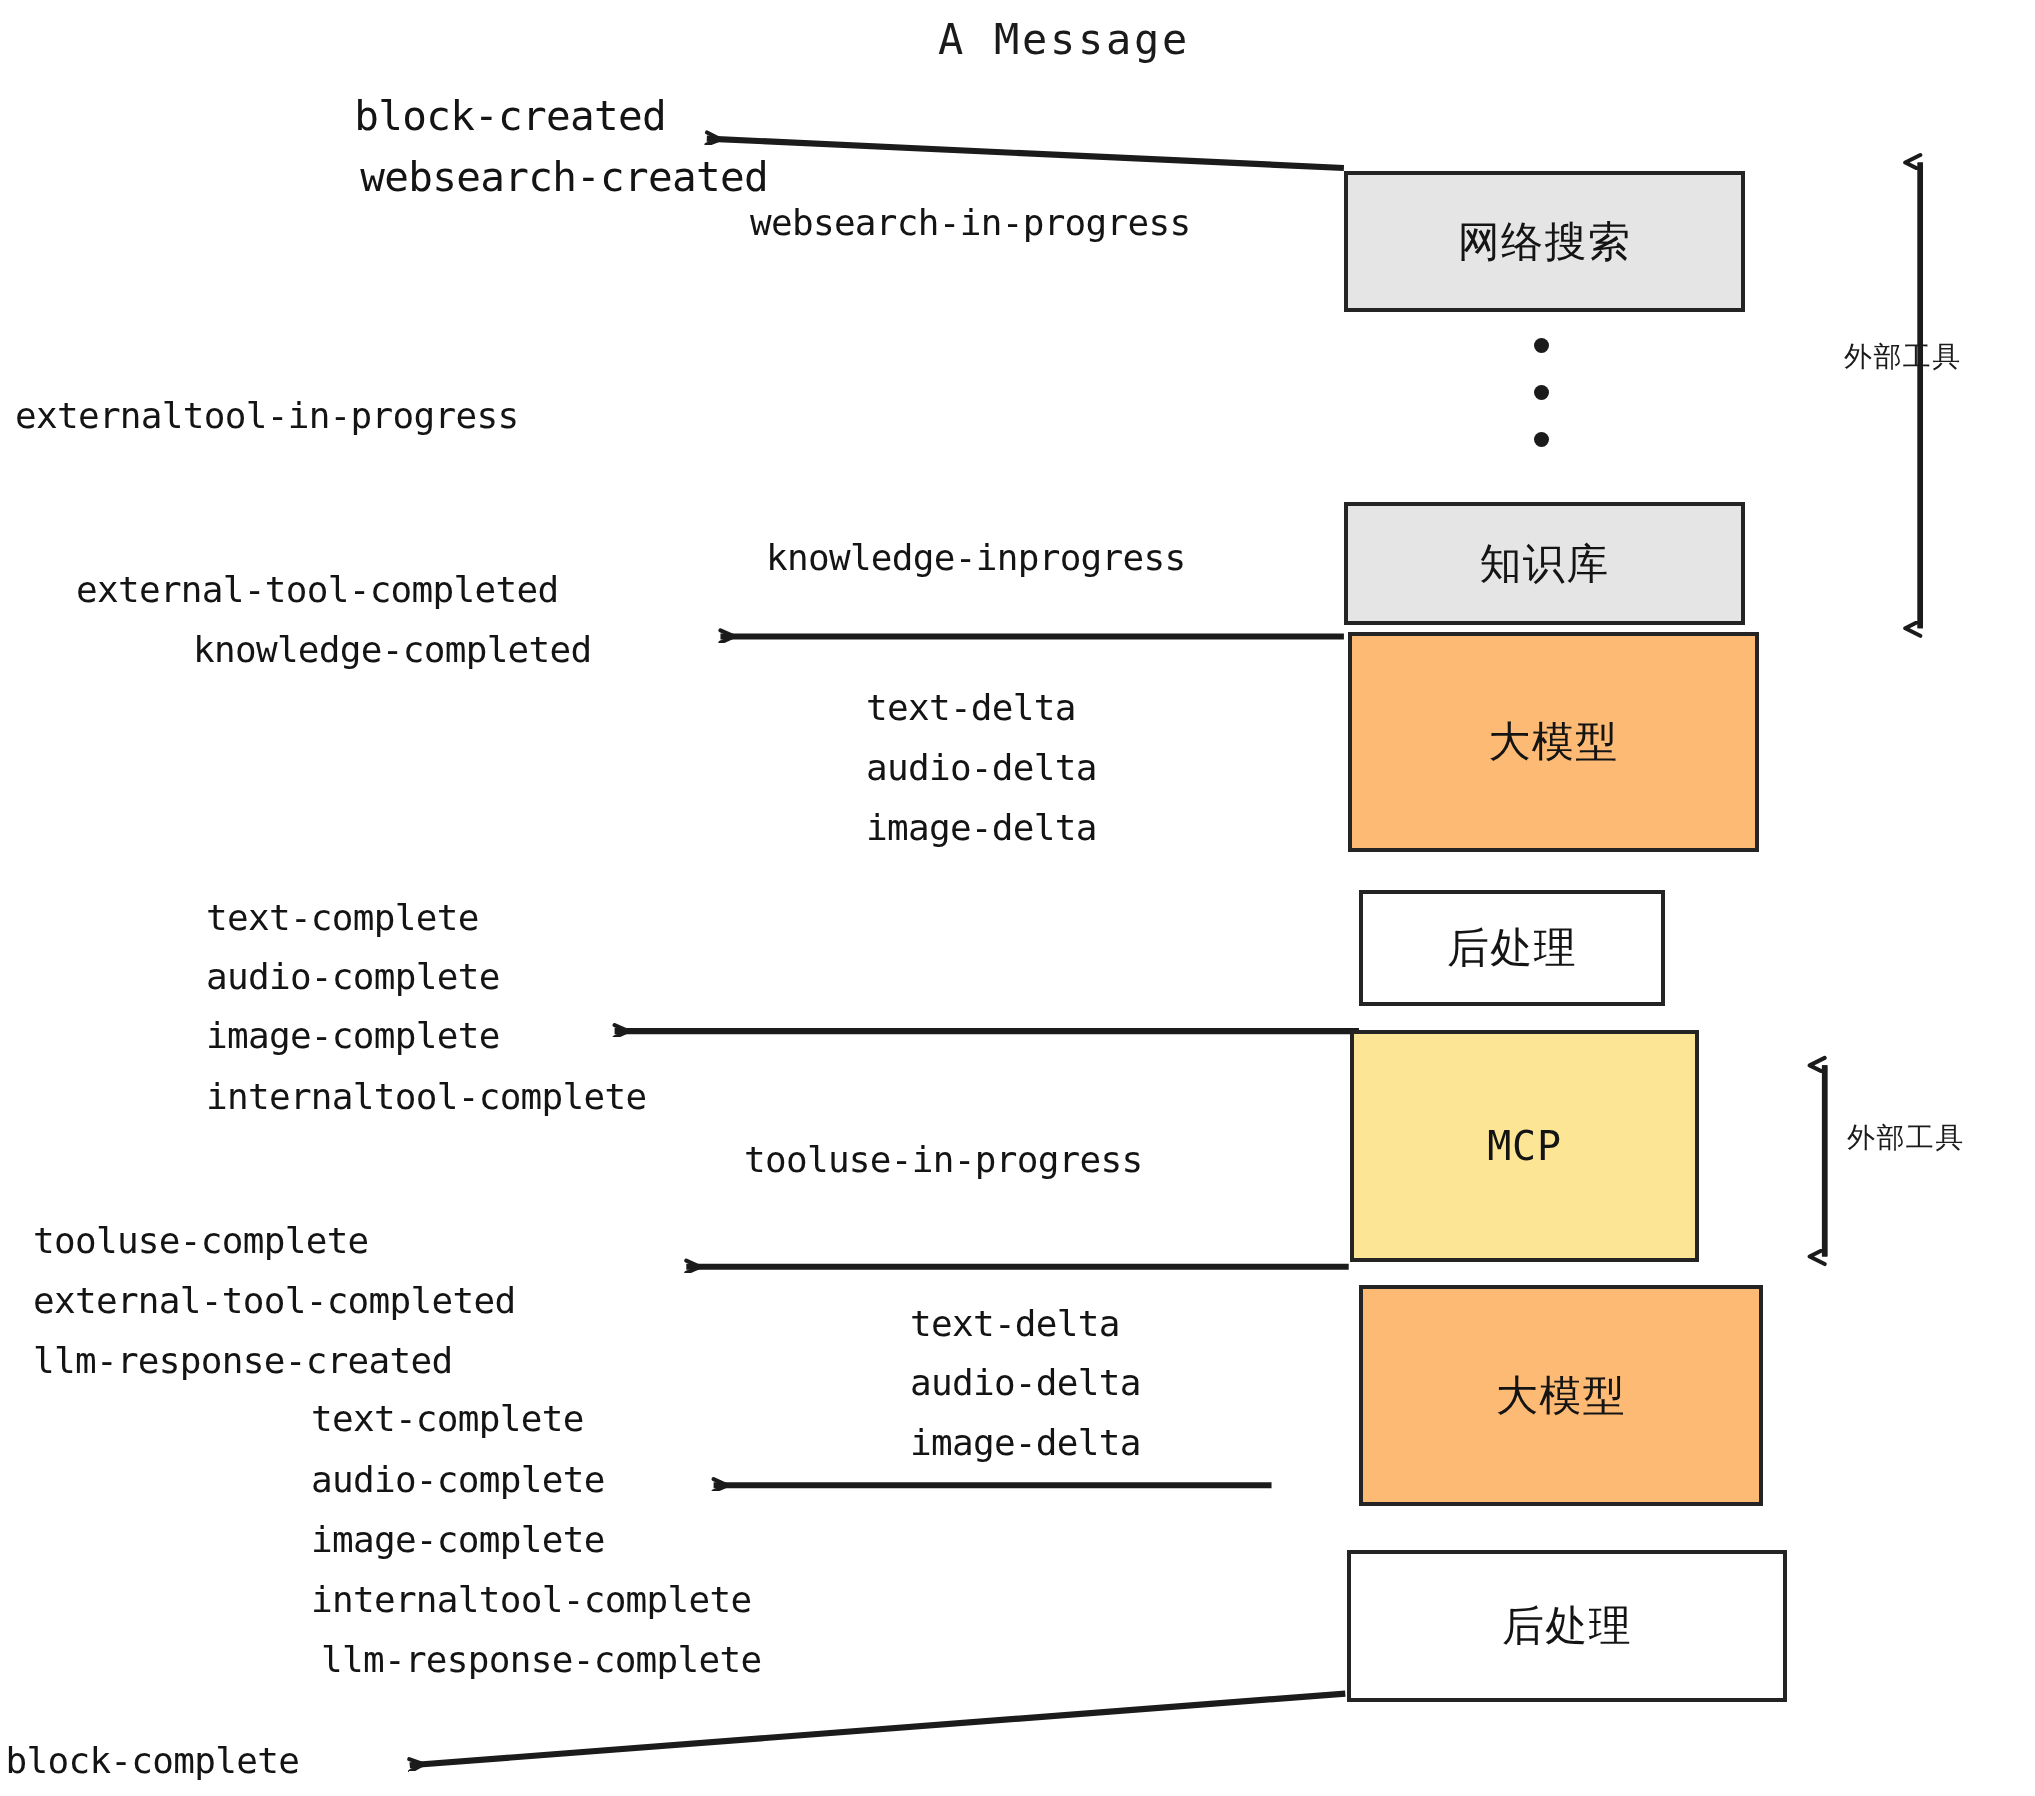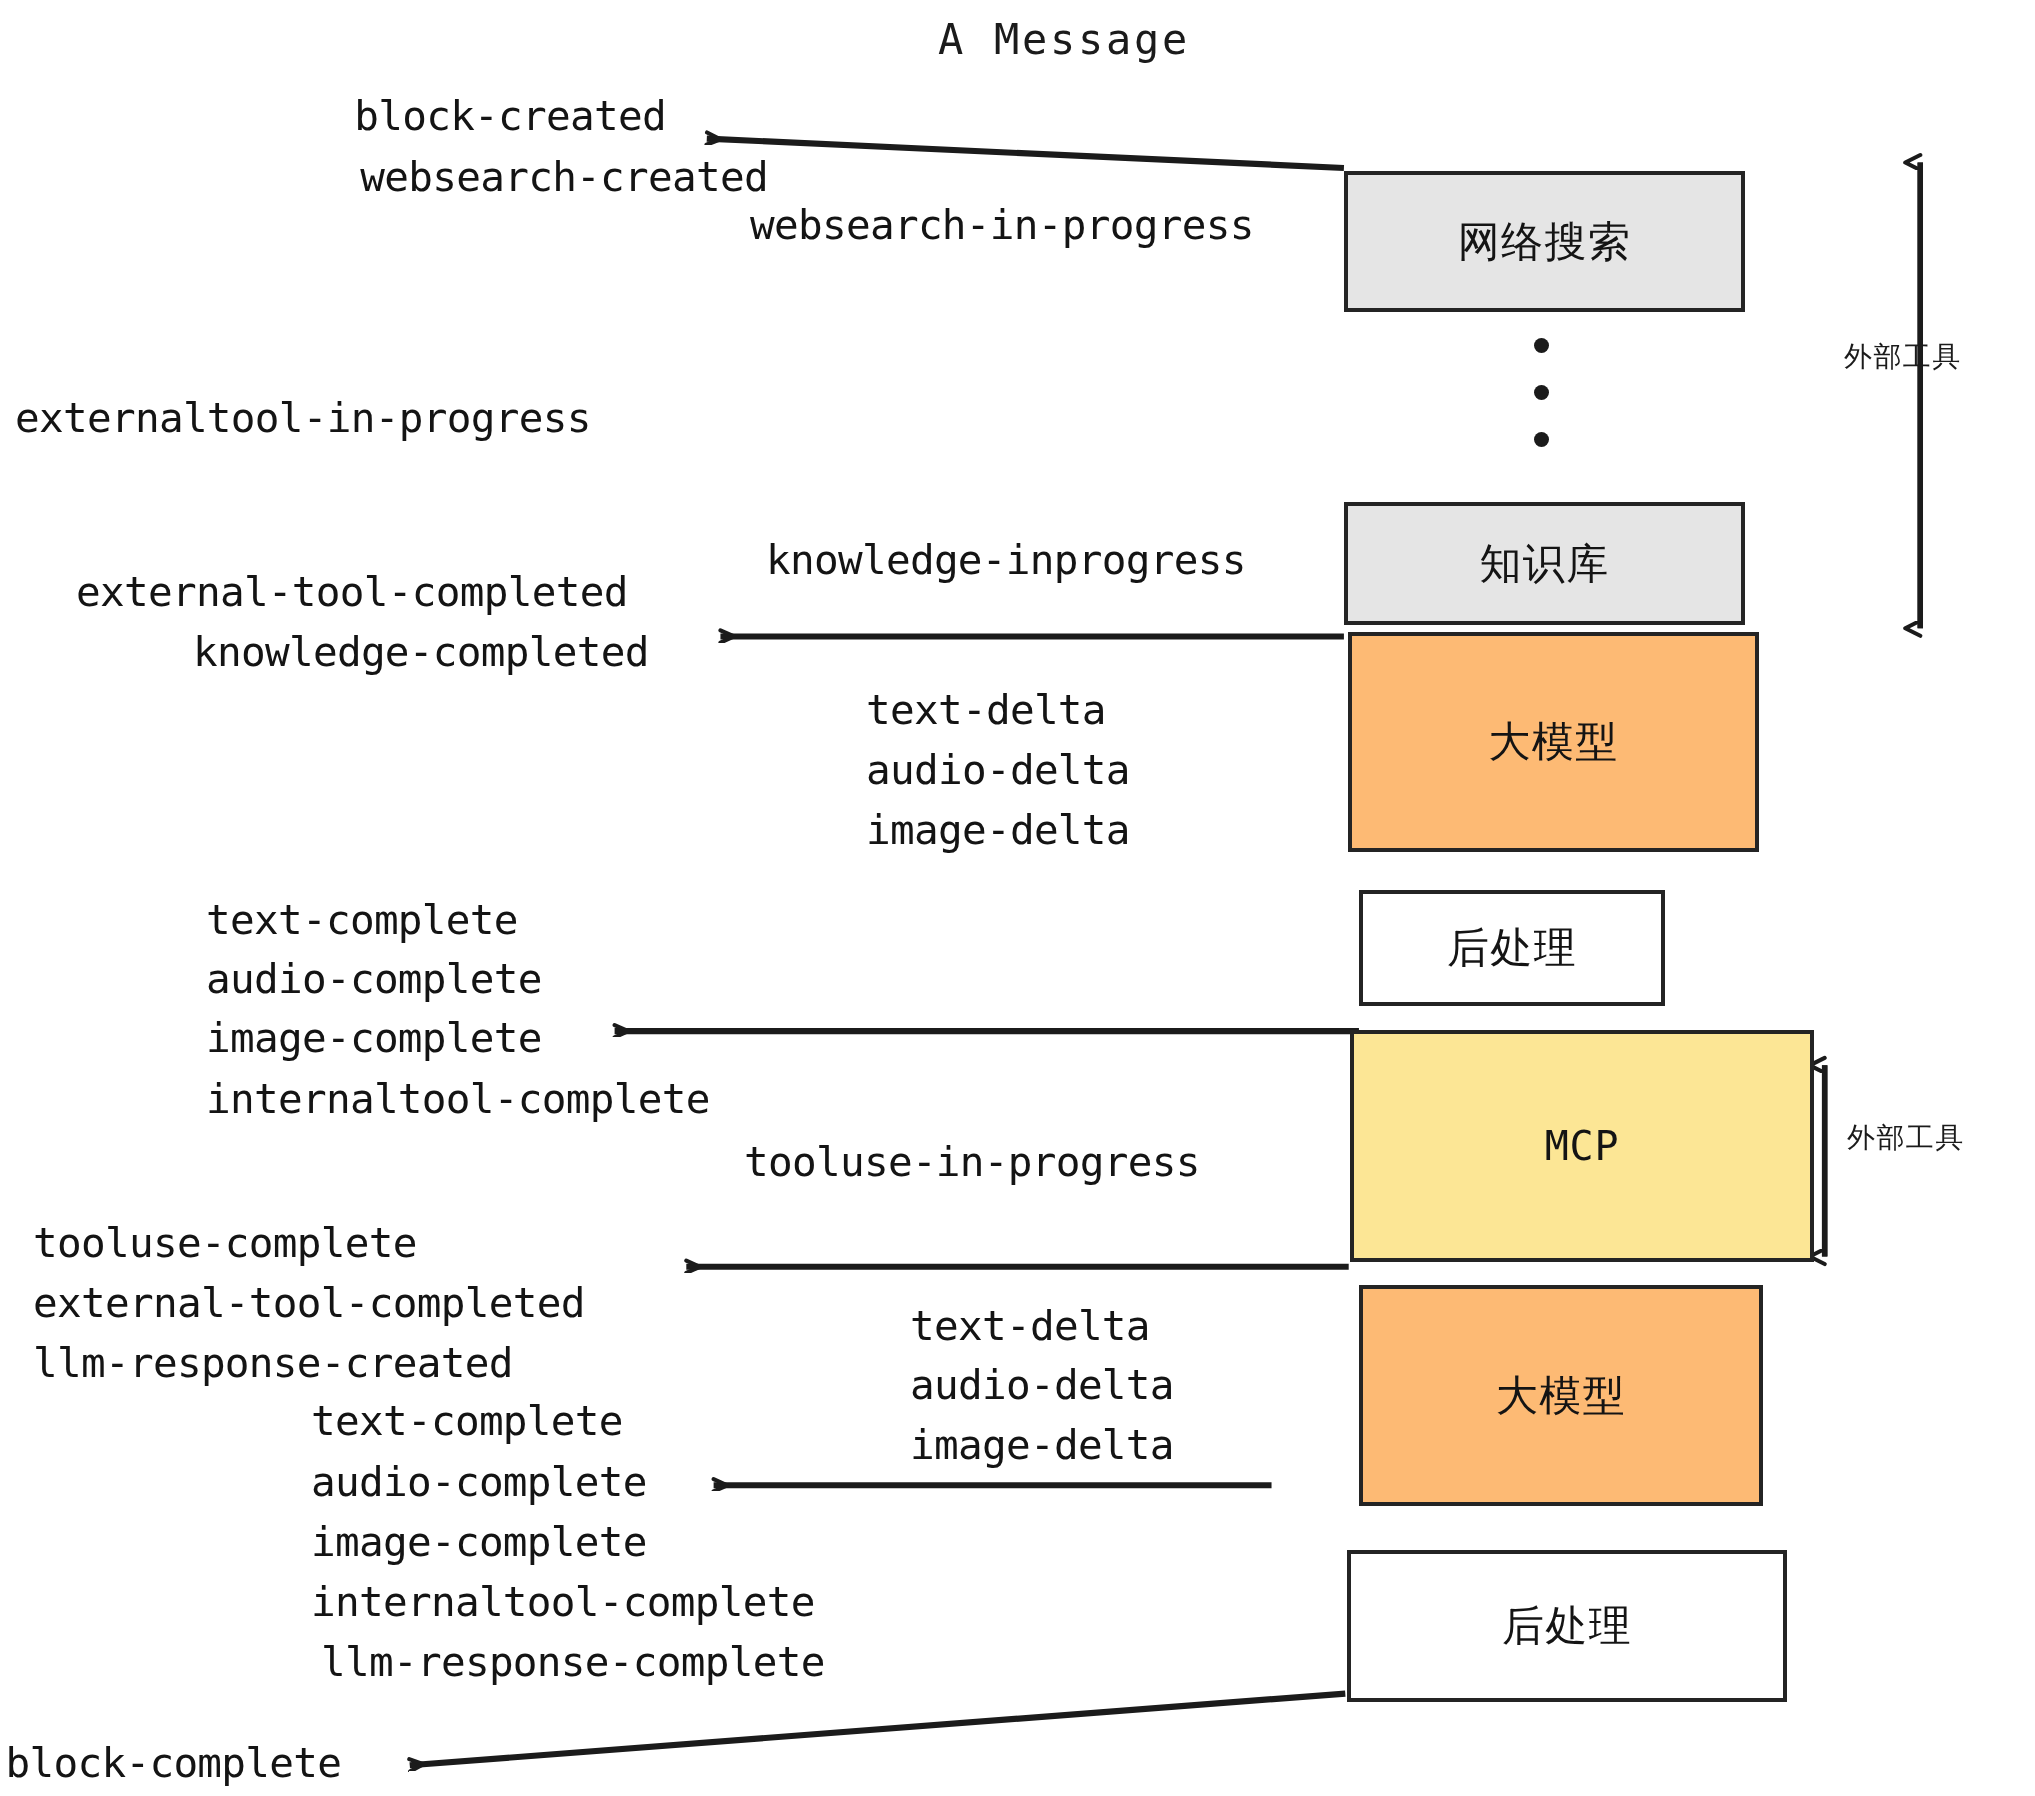--- a/index.html
+++ b/index.html
@@ -14,21 +14,21 @@
     position:absolute;
     font-family:"DejaVu Sans Mono", monospace;
     font-size:42px;
     letter-spacing:2.7px;
     color:#1b1b1b;
     white-space:pre;
   }
   .ev{
     position:absolute;
     font-family:"DejaVu Sans Mono", monospace;
-    font-size:41px;
+    font-size:36px;
     line-height:1.0;
     color:#141414;
     white-space:pre;
     letter-spacing:-0.7px;
   }
   
   .evr{
     position:absolute;
     font-family:"DejaVu Sans Mono", monospace;
     font-size:41px;
@@ -127,21 +127,21 @@
   </div>
 
   <div class="box green" style="left:1348px;top:632px;width:411px;height:220px;">
     <span>大模型</span>
   </div>
 
   <div class="box white" style="left:1359px;top:890px;width:306px;height:116px;">
     <span>后处理</span>
   </div>
 
-  <div class="box yellow mono" style="left:1350px;top:1030px;width:464px;height:232px;">
+  <div class="box yellow mono" style="left:1350px;top:1030px;width:349px;height:232px;">
     <span>MCP</span>
   </div>
 
   <div class="box green" style="left:1359px;top:1285px;width:404px;height:221px;">
     <span>大模型</span>
   </div>
 
   <div class="box white" style="left:1347px;top:1550px;width:440px;height:152px;">
     <span>后处理</span>
   </div>

